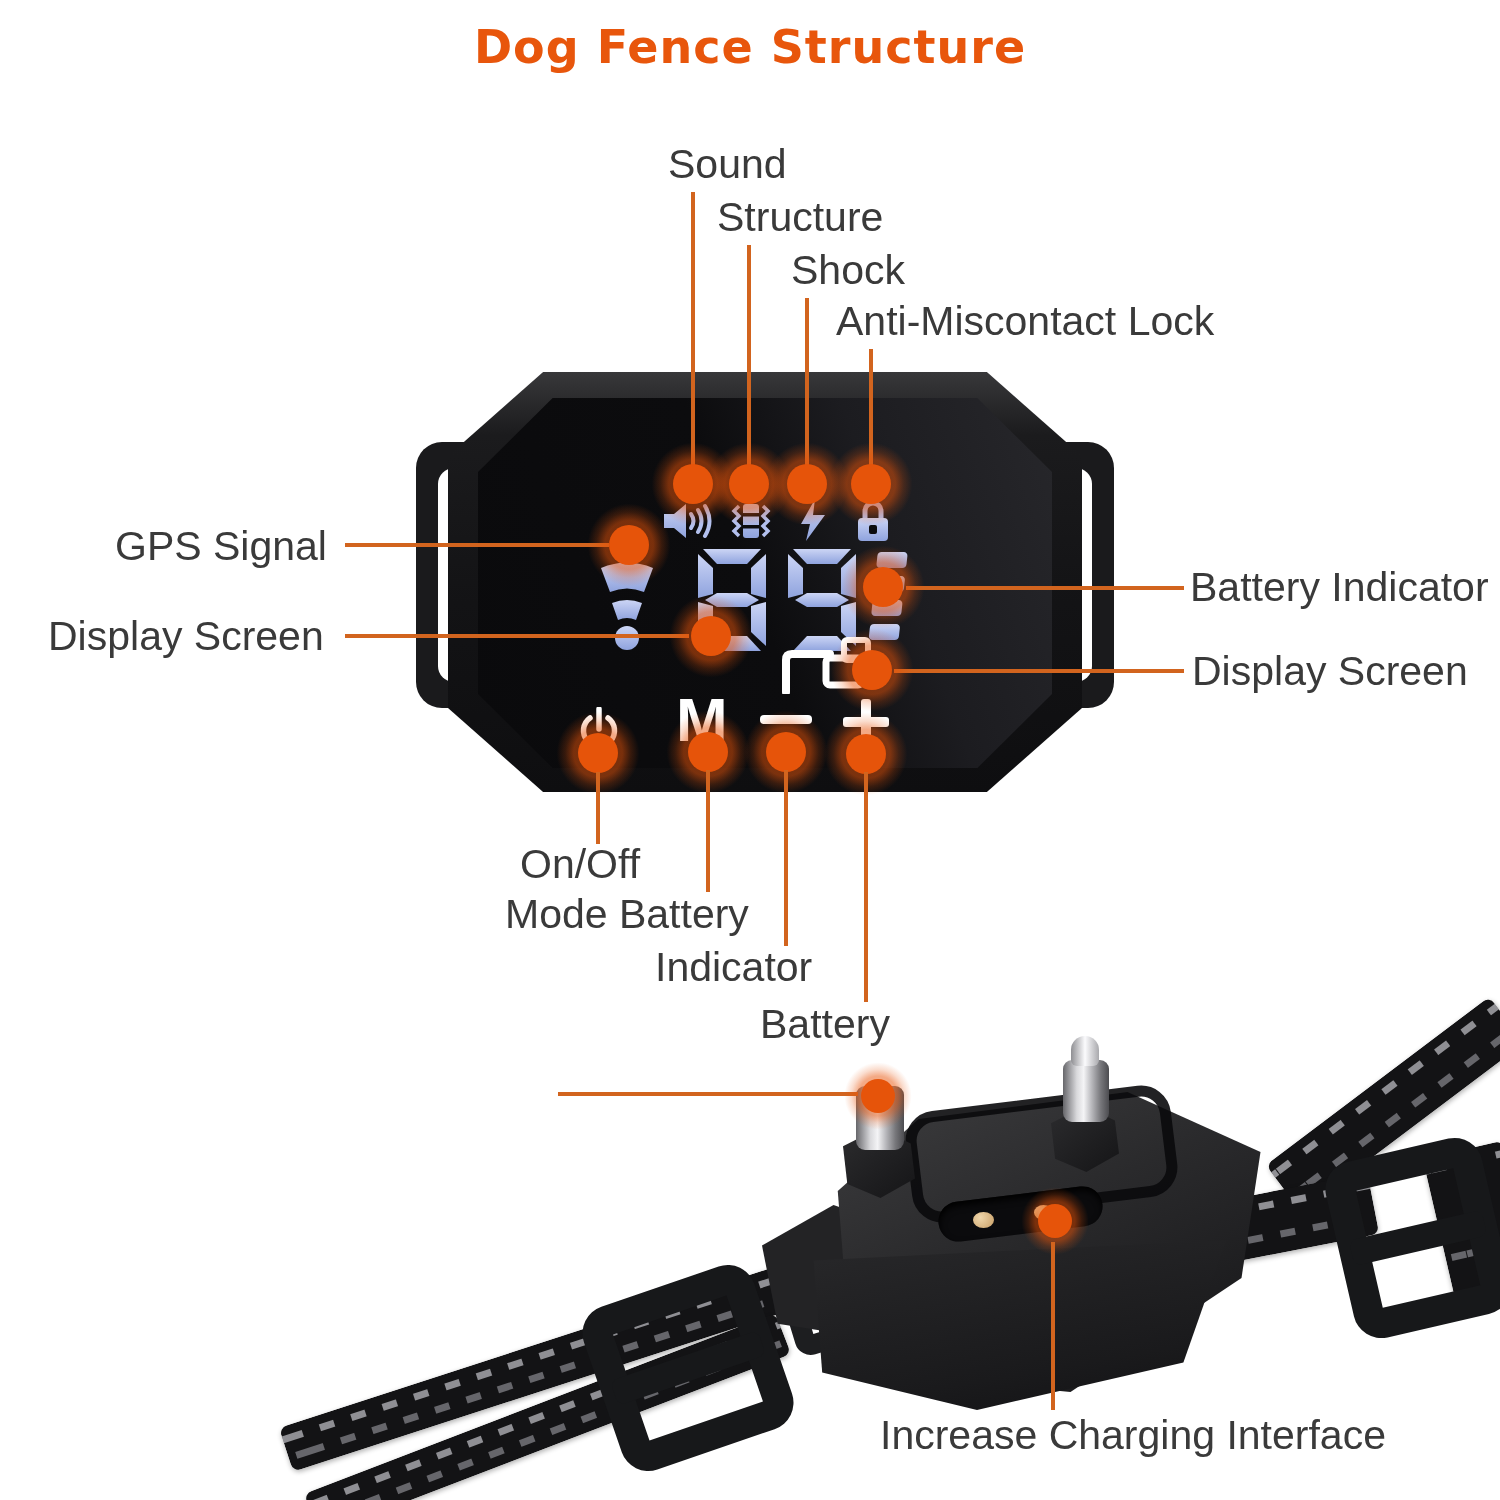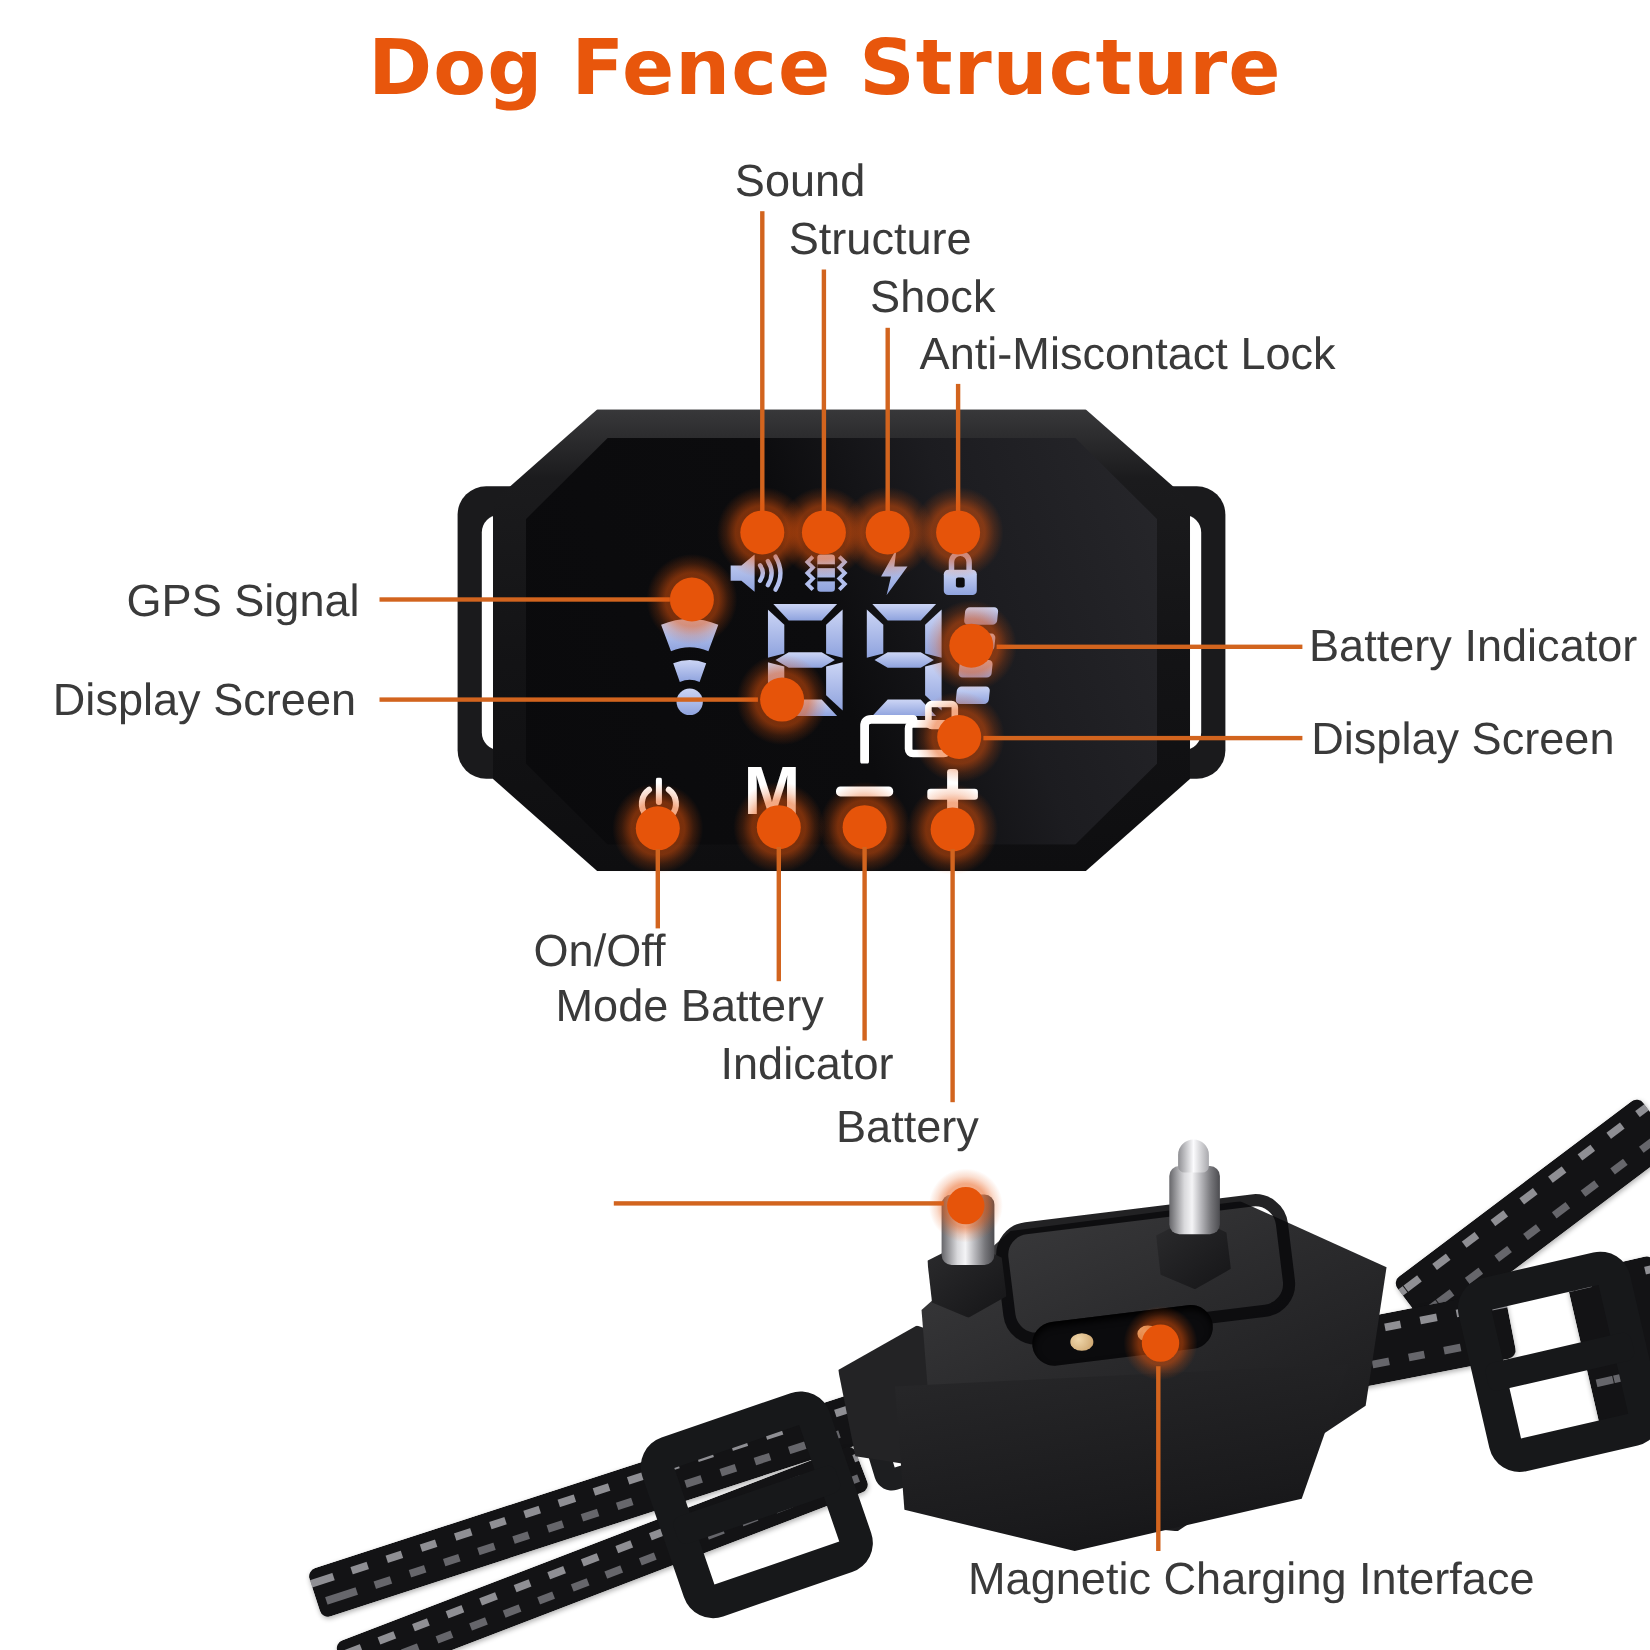--- a/index.html
+++ b/index.html
@@ -1,19 +1,19 @@
 <!DOCTYPE html>
 <html><head>
 <meta charset="utf-8">
 <style>
   html,body{margin:0;padding:0;background:#fff;}
   .canvas{position:relative;width:1500px;height:1500px;background:#ffffff;overflow:hidden;
           font-family:"Liberation Sans",sans-serif;}
   .title{position:absolute;left:50%;top:20px;transform:translateX(-50%);
-         font-family:"DejaVu Sans",sans-serif;font-weight:bold;font-size:70px;
+         font-family:"DejaVu Sans",sans-serif;font-weight:bold;font-size:46px;
          letter-spacing:1px;color:#e8560c;white-space:nowrap;}
   .label{position:absolute;font-size:41px;line-height:1.05;color:#3a3a3a;white-space:nowrap;}
   .vline{position:absolute;width:4px;background:#d2641e;}
   .hline{position:absolute;height:4px;background:#d2641e;}
   .dot{position:absolute;width:86px;height:86px;transform:translate(-50%,-50%);border-radius:50%;
        background:radial-gradient(circle,rgba(232,84,10,.5) 0 40%,rgba(232,84,10,.2) 54%,rgba(232,84,10,0) 68%);}
   .dot::after{content:"";position:absolute;left:50%;top:50%;width:40px;height:40px;
        transform:translate(-50%,-50%);background:#e6540a;border-radius:50%;}
   .dot.sm{width:70px;height:70px;}
   .dot.sm::after{width:34px;height:34px;}
@@ -169,21 +169,21 @@
   <div class="dot" style="left:872px;top:670px;"></div>
 
   <div class="dot" style="left:598px;top:753px;"></div>
   <div class="dot" style="left:708px;top:752px;"></div>
   <div class="dot" style="left:786px;top:752px;"></div>
   <div class="dot" style="left:866px;top:754px;"></div>
   <div class="vline" style="left:596px;top:772px;height:72px;"></div>
   <div class="vline" style="left:706px;top:770px;height:122px;"></div>
   <div class="vline" style="left:784px;top:770px;height:176px;"></div>
   <div class="vline" style="left:864px;top:772px;height:230px;"></div>
-  <div class="label" style="left:485px;top:843px;">On/Off</div>
+  <div class="label" style="left:520px;top:843px;">On/Off</div>
   <div class="label" style="left:505px;top:893px;">Mode Battery</div>
   <div class="label" style="left:655px;top:946px;">Indicator</div>
   <div class="label" style="left:760px;top:1003px;">Battery</div>
 
   <div class="strap" style="left:1255px;top:1075px;width:280px;height:58px;transform:rotate(-37deg);"></div>
   <div class="strap" style="left:1190px;top:1190px;width:185px;height:62px;transform:rotate(-11deg);"></div>
   <div class="strap" style="left:1438px;top:1148px;width:82px;height:145px;transform:rotate(-13deg);"></div>
   <div class="buckle" style="left:1338px;top:1148px;width:100px;height:120px;transform:rotate(-13deg);"></div>
   <div class="strap" style="left:272px;top:1338px;width:575px;height:46px;transform:rotate(-18deg);"></div>
   <div class="strap" style="left:295px;top:1402px;width:505px;height:44px;transform:rotate(-21deg);"></div>
@@ -209,15 +209,15 @@
   <div class="silver" style="position:absolute;left:856px;top:1086px;width:48px;height:64px;border-radius:9px;"></div>
   <div class="hexbase" style="position:absolute;left:1051px;top:1106px;width:68px;height:66px;"></div>
   <div class="silver" style="position:absolute;left:1063px;top:1060px;width:46px;height:62px;border-radius:9px;"></div>
   <div style="position:absolute;left:1071px;top:1036px;width:28px;height:30px;
        border-radius:14px 14px 6px 6px;background:linear-gradient(90deg,#8f8f93,#fbfbfd 50%,#a9a9ad);"></div>
 
   <div class="hline" style="left:558px;top:1092px;width:300px;"></div>
   <div class="dot sm" style="left:878px;top:1096px;"></div>
   <div class="dot sm" style="left:1055px;top:1221px;"></div>
   <div class="vline" style="left:1051px;top:1242px;height:168px;"></div>
-  <div class="label" style="left:880px;top:1414px;">Magnetic Charging Interface</div>
+  <div class="label" style="left:880px;top:1414px;">Increase Charging Interface</div>
 
 </div>
 
 </body></html>

